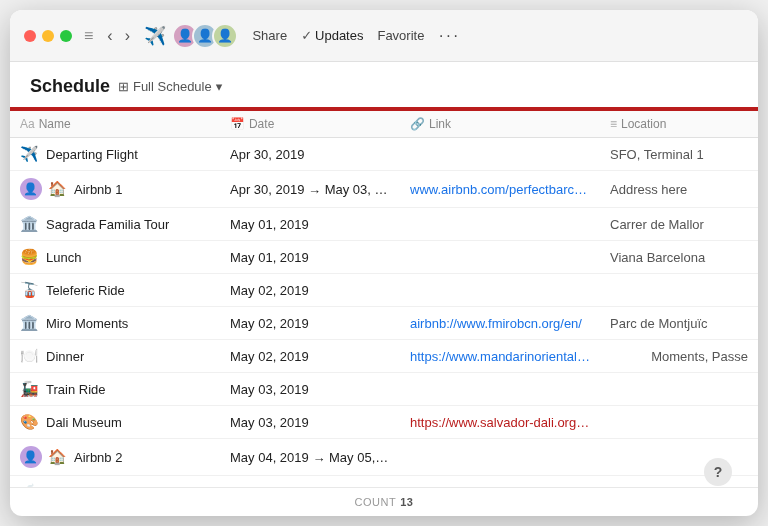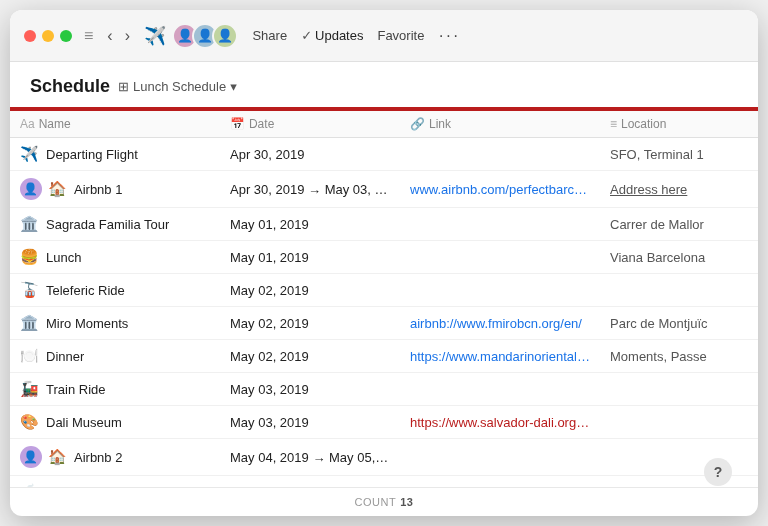--- a/index.html
+++ b/index.html
@@ -288,21 +288,21 @@
         </button>
       </div>
     </div>
 
     <div class="content">
 
       <div class="schedule-header">
         <span class="schedule-title">Schedule</span>
         <button class="view-selector">
           <span class="table-icon">⊞</span>
-          <span>Lunch Schedule</span>
+          <span>Full Schedule</span>
           <span>▾</span>
         </button>
       </div>
 
       <div class="table-container">
         <table>
           <thead>
             <tr>
               <th class="name-col">
                 <span class="col-icon">Aa</span>Name
@@ -333,21 +333,21 @@
               <tr>
                 <td class="name-col" style="max-width: 210px; overflow: hidden;">
                   <div class="name-inner">
                     <div class="row-avatar">👤</div>
                     <span class="row-icon">🏠</span>
                     <span class="name-text">Airbnb 1</span>
                   </div>
                 </td>
                 <td class="date-col">Apr 30, 2019 → May 03, 2019</td>
                 <td class="link-col link-text" style="color: rgb(26, 115, 232); overflow: hidden; text-overflow: ellipsis; max-width: 200px;">www.airbnb.com/perfectbarcelonah</td>
-                <td class="location-col location-text" style="max-width: 158px; overflow: hidden; text-overflow: ellipsis; text-decoration: underline;">Address here</td>
+                <td class="location-col location-text" style="max-width: 158px; overflow: hidden; text-overflow: ellipsis;">Address here</td>
               </tr>
               <tr>
                 <td class="name-col" style="max-width: 210px; overflow: hidden;">
                   <div class="name-inner">
                     <span class="row-icon">🏛️</span>
                     <span class="name-text">Sagrada Familia Tour</span>
                   </div>
                 </td>
                 <td class="date-col">May 01, 2019</td>
                 <td class="link-col link-text" style="color: rgb(26, 115, 232); overflow: hidden; text-overflow: ellipsis; max-width: 200px;"></td>
@@ -388,21 +388,21 @@
               </tr>
               <tr>
                 <td class="name-col" style="max-width: 210px; overflow: hidden;">
                   <div class="name-inner">
                     <span class="row-icon">🍽️</span>
                     <span class="name-text">Dinner</span>
                   </div>
                 </td>
                 <td class="date-col">May 02, 2019</td>
                 <td class="link-col link-text" style="color: rgb(26, 115, 232); overflow: hidden; text-overflow: ellipsis; max-width: 200px;">https://www.mandarinoriental.com/t</td>
-                <td class="location-col location-text" style="max-width: 158px; overflow: hidden; text-overflow: ellipsis;">Moments, Passe</td>
+                <td class="location-col location-text" style="max-width: 158px; overflow: hidden; text-overflow: ellipsis; text-align: right;">Moments, Passe</td>
               </tr>
               <tr>
                 <td class="name-col" style="max-width: 210px; overflow: hidden;">
                   <div class="name-inner">
                     <span class="row-icon">🚂</span>
                     <span class="name-text">Train Ride</span>
                   </div>
                 </td>
                 <td class="date-col">May 03, 2019</td>
                 <td class="link-col link-text" style="color: rgb(26, 115, 232); overflow: hidden; text-overflow: ellipsis; max-width: 200px;"></td>

